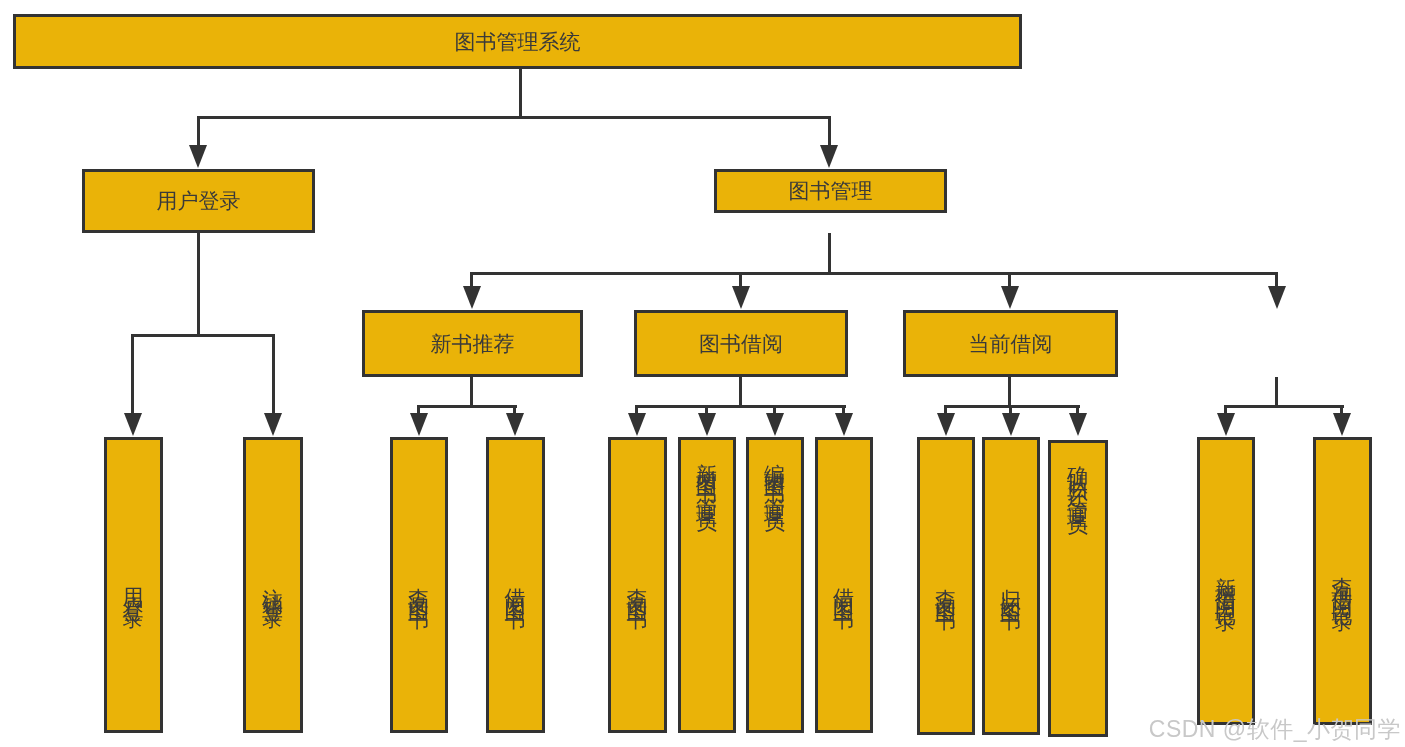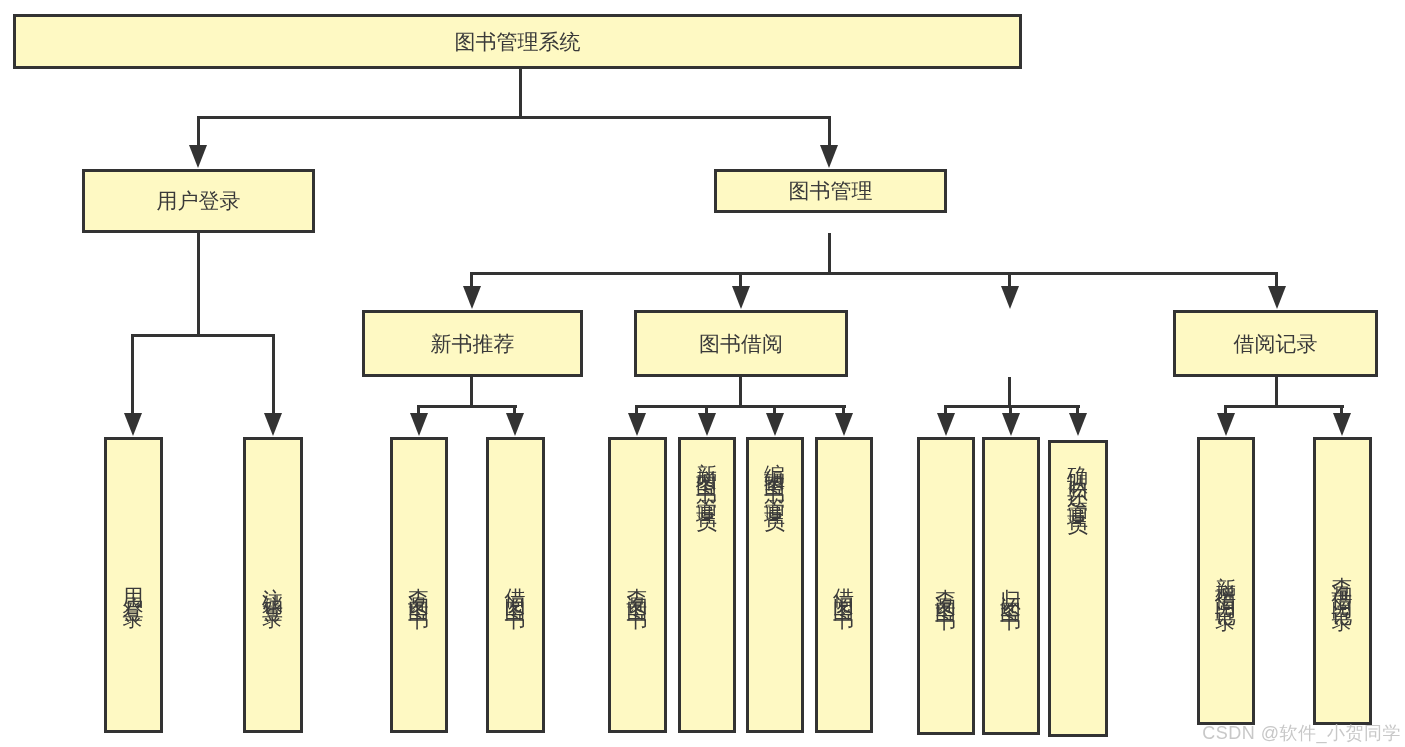--- a/index.html
+++ b/index.html
@@ -9,40 +9,40 @@
     --wm:#c8c8c8;
   }
   html,body{margin:0;padding:0;background:#fff;}
   body{font-family:"Liberation Sans","DejaVu Sans",sans-serif;}
   #canvas{
     position:relative;width:1405px;height:747px;background:var(--bg);
     overflow:hidden;
   }
   .box{
     position:absolute;box-sizing:border-box;border:3px solid var(--line);
-    background:#fef9c3;display:flex;align-items:center;justify-content:center;
+    background:#eab308;display:flex;align-items:center;justify-content:center;
     color:var(--text);font-size:21px;white-space:nowrap;
   }
   .vbox{display:flex;align-items:center;justify-content:center;}
   .vbox.vtop{align-items:flex-start;padding-top:6px;}
   .vtext{
     writing-mode:vertical-rl;text-orientation:mixed;
     letter-spacing:7px;font-size:21px;color:var(--text);line-height:1;
     white-space:nowrap;
   }
   .vline{position:absolute;width:3px;background:var(--line);}
   .hline{position:absolute;height:3px;background:var(--line);}
   .arrow{
     position:absolute;width:0;height:0;
     border-left:9px solid transparent;border-right:9px solid transparent;
     border-top:23px solid var(--line);
   }
   .watermark{
     position:absolute;right:4px;bottom:2px;z-index:10;
-    font-size:18px;color:var(--wm);letter-spacing:0.5px;
+    font-size:23px;color:var(--wm);letter-spacing:0.5px;
   }
 </style>
 </head>
 <body>
 
 <div id="canvas">
 
   <div class="box" style="left:13px;top:14px;width:1009px;height:55px;">
     <span>图书管理系统</span>
   </div>
@@ -78,22 +78,22 @@
   <div class="arrow" style="left:1001px;top:286px;"></div>
   <div class="vline" style="left:1275px;top:272px;height:16px;"></div>
   <div class="arrow" style="left:1268px;top:286px;"></div>
 
   <div class="box" style="left:362px;top:310px;width:221px;height:67px;text-align:right;">
     <span>新书推荐</span>
   </div>
   <div class="box" style="left:634px;top:310px;width:214px;height:67px;font-family:Liberation Serif, serif;">
     <span>图书借阅</span>
   </div>
-  <div class="box" style="left:1173px;top:310px;width:205px;height:67px;">
-    <span>借阅记录</span>
+  <div class="box" style="left:903px;top:310px;width:215px;height:67px;">
+    <span>当前借阅</span>
   </div>
 
   <div class="vline" style="left:470px;top:377px;height:31px;"></div>
   <div class="hline" style="left:417px;top:405px;width:100px;"></div>
   <div class="vline" style="left:417px;top:405px;height:10px;"></div>
   <div class="arrow" style="left:410px;top:413px;"></div>
   <div class="vline" style="left:513px;top:405px;height:10px;"></div>
   <div class="arrow" style="left:506px;top:413px;"></div>
 
   <div class="vline" style="left:739px;top:377px;height:31px;"></div>

